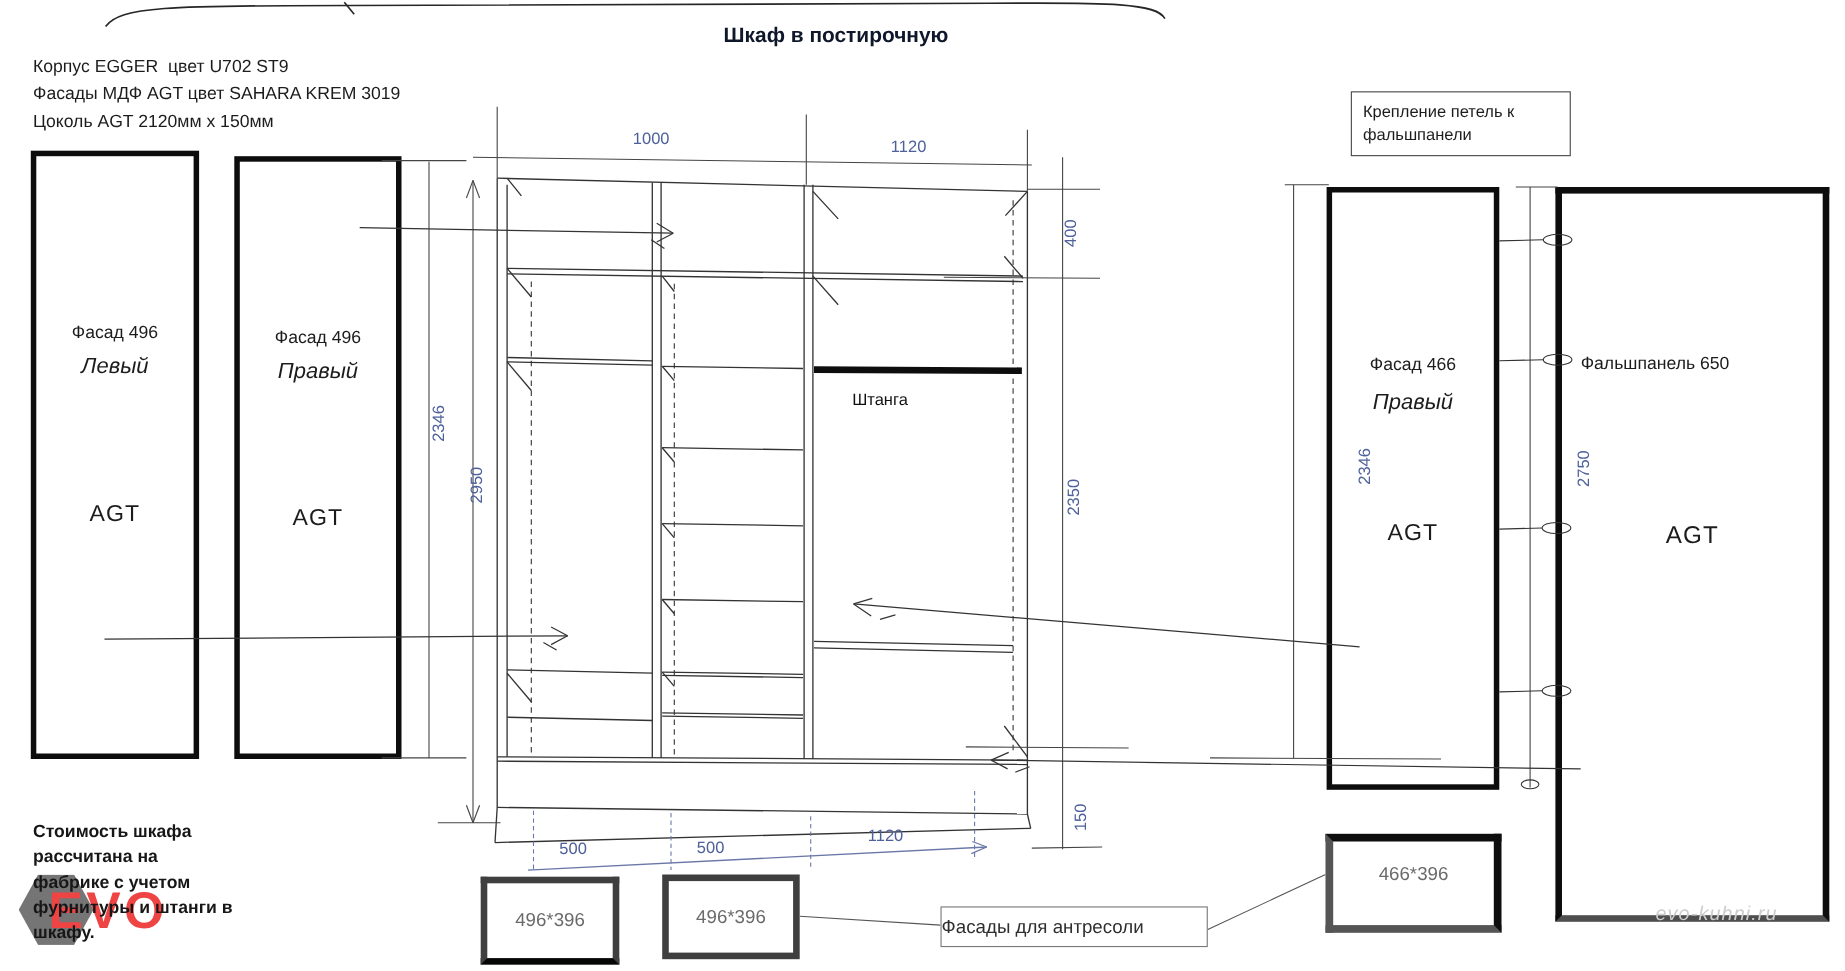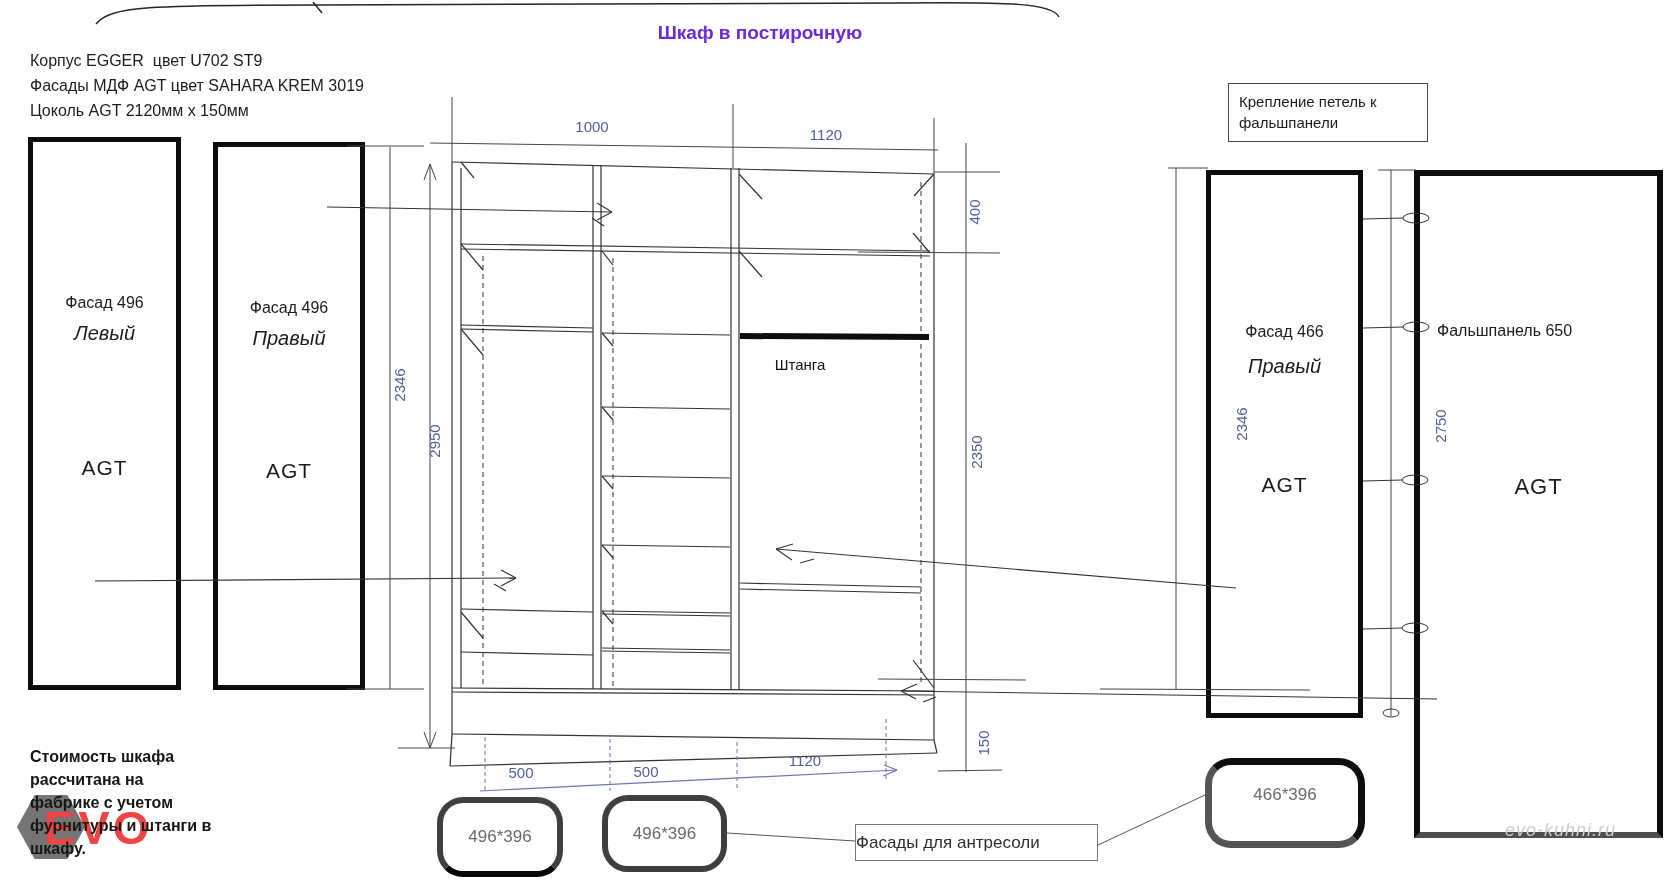--- a/index.html
+++ b/index.html
@@ -1,32 +1,32 @@
 <!DOCTYPE html>
 <html><head>
 <meta charset="utf-8">
 <style>
   html,body{margin:0;padding:0;background:#ffffff;}
   .canvas{position:relative;width:1677px;height:883px;background:#fff;overflow:hidden;
           font-family:"Liberation Sans", sans-serif;color:#222;}
   .abs{position:absolute;}
-  .page-title{font-size:19px;font-weight:bold;color:#6d28d9;text-align:center;}
+  .page-title{font-size:19px;font-weight:bold;color:#0f172a;text-align:center;}
   .specs{font-size:16px;line-height:25px;color:#1c1c1c;white-space:pre;}
   .panel{position:absolute;border:5px solid #0d0d0d;background:#fff;box-sizing:border-box;text-align:center;}
   .panel .pname{position:absolute;left:0;right:0;font-size:16px;color:#1c1c1c;}
   .panel .pside{position:absolute;left:0;right:0;font-size:20px;color:#1c1c1c;font-style:italic;}
   .panel .pbrand{position:absolute;left:0;right:0;font-size:21px;color:#1c1c1c;letter-spacing:1px;}
   .falsh{border-width:6px;border-bottom-color:#4e4e4e;}
   .dim{position:absolute;font-size:15px;color:#4f619b;transform:translate(-50%,-50%);white-space:nowrap;}
   .dim.v{transform:translate(-50%,-50%) rotate(-90deg);}
   .rod-label{position:absolute;font-size:15px;color:#111;transform:translate(-50%,-50%);}
   .callout-box{position:absolute;border:1px solid #444;background:#fff;box-sizing:border-box;
                font-size:15px;line-height:21px;color:#1c1c1c;padding:7px 10px;margin-left:38px;}
   .size-box{position:absolute;box-sizing:border-box;background:#fff;display:flex;align-items:center;justify-content:center;
-            font-size:17px;color:#6a6a6a;border-radius:26px;}
+            font-size:17px;color:#6a6a6a;}
   .b1{border:6px solid #3f3f3f;border-bottom-color:#060606;}
   .b2{border:6px solid #3f3f3f;}
   .b3{border:7px solid #555;border-top-color:#0e0e0e;border-right-color:#0e0e0e;}
   .antresol-label{position:absolute;border:1.5px solid #777;background:#fff;box-sizing:border-box;
                   display:flex;align-items:center;justify-content:flex-start;font-size:17px;color:#2e2e2e;}
   .note{position:absolute;font-size:16px;font-weight:bold;line-height:23px;color:#161616;}
   .wm-hex{position:absolute;background:#757575;
           clip-path:polygon(26% 0%,74% 0%,100% 50%,74% 100%,26% 100%,0% 50%);}
   .wm-text{position:absolute;font-size:47px;font-weight:bold;color:#ef4444;letter-spacing:3px;}
   .wm-site{position:absolute;font-size:18px;color:#cdcdcd;letter-spacing:1px;font-style:italic;}

